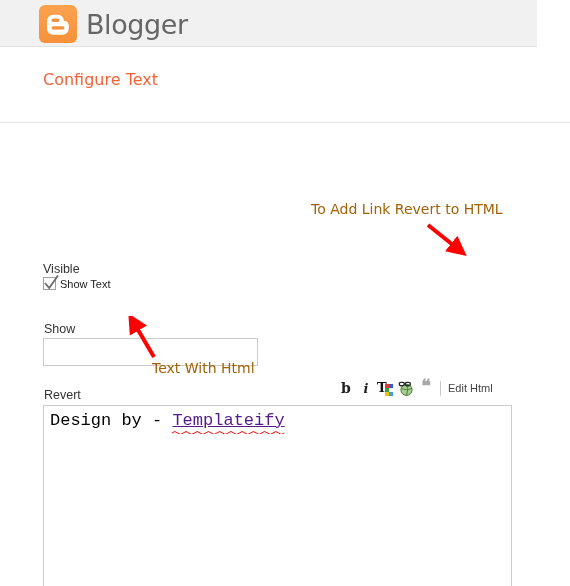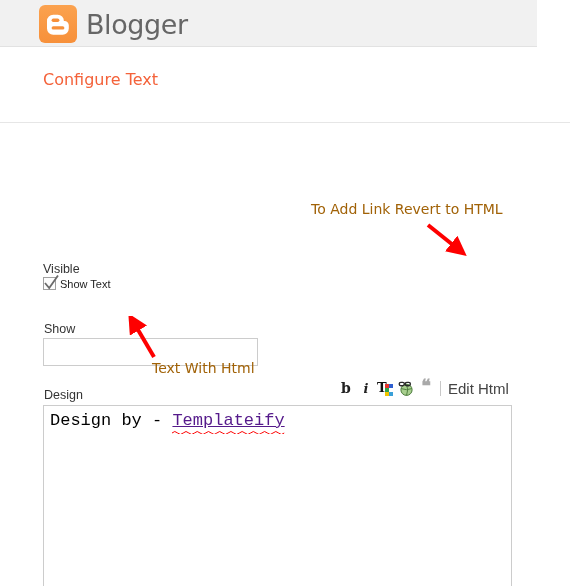--- a/index.html
+++ b/index.html
@@ -175,21 +175,21 @@
     padding-bottom: 5px;
   }
   #tb-separator {
     width: 1px;
     height: 15px;
     background: #c8c8c8;
     margin: 0 7px 0 4px;
     flex: none;
   }
   #edit-html-button {
-    font-size: 15px;
+    font-size: 11px;
     color: #444444;
     font-family: "Liberation Sans", sans-serif;
     white-space: nowrap;
   }
 
   
   #content-editor {
     position: absolute;
     left: 43px; top: 282px;
     width: 469px;
@@ -264,21 +264,21 @@
       <svg width="17" height="19" viewBox="0 0 17 19" aria-hidden="true">
         <path d="M2 9 L6.2 14 L15 1.5" stroke="#6b6b6b" stroke-width="1.8" fill="none"></path>
       </svg>
     </span>
     <span id="show-text-label">Show Text</span>
   </div>
 
   <div id="title-field-label" class="field-label">Show</div>
   <input id="title-input" type="text" value="" placeholder="" style="">
 
-  <div id="content-field-label" class="field-label">Design</div>
+  <div id="content-field-label" class="field-label">Revert</div>
 
   <div id="editor-toolbar">
     <span class="tb-btn" id="tb-bold">b</span>
     <span class="tb-btn" id="tb-italic">i</span>
     <span class="tb-btn" id="tb-textcolor">
       <svg width="18" height="17" viewBox="0 0 18 17" aria-hidden="true">
         <text x="0" y="12" font-family="DejaVu Serif, serif" font-size="13" font-weight="bold" fill="#111">T</text>
         <rect x="8" y="4" width="4" height="4" fill="#e8342b"></rect>
         <rect x="12" y="4" width="4" height="4" fill="#2f5fd0"></rect>
         <rect x="8" y="8" width="4" height="4" fill="#2fa34b"></rect>

